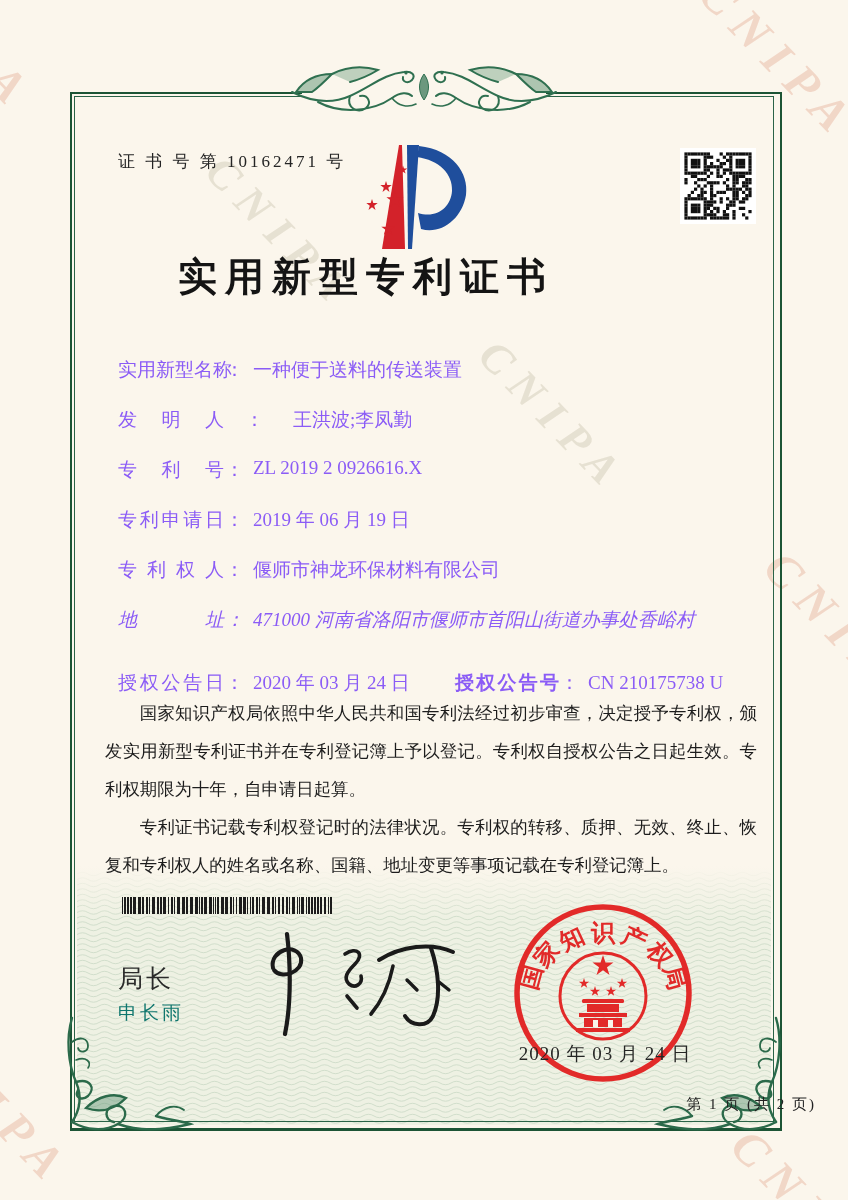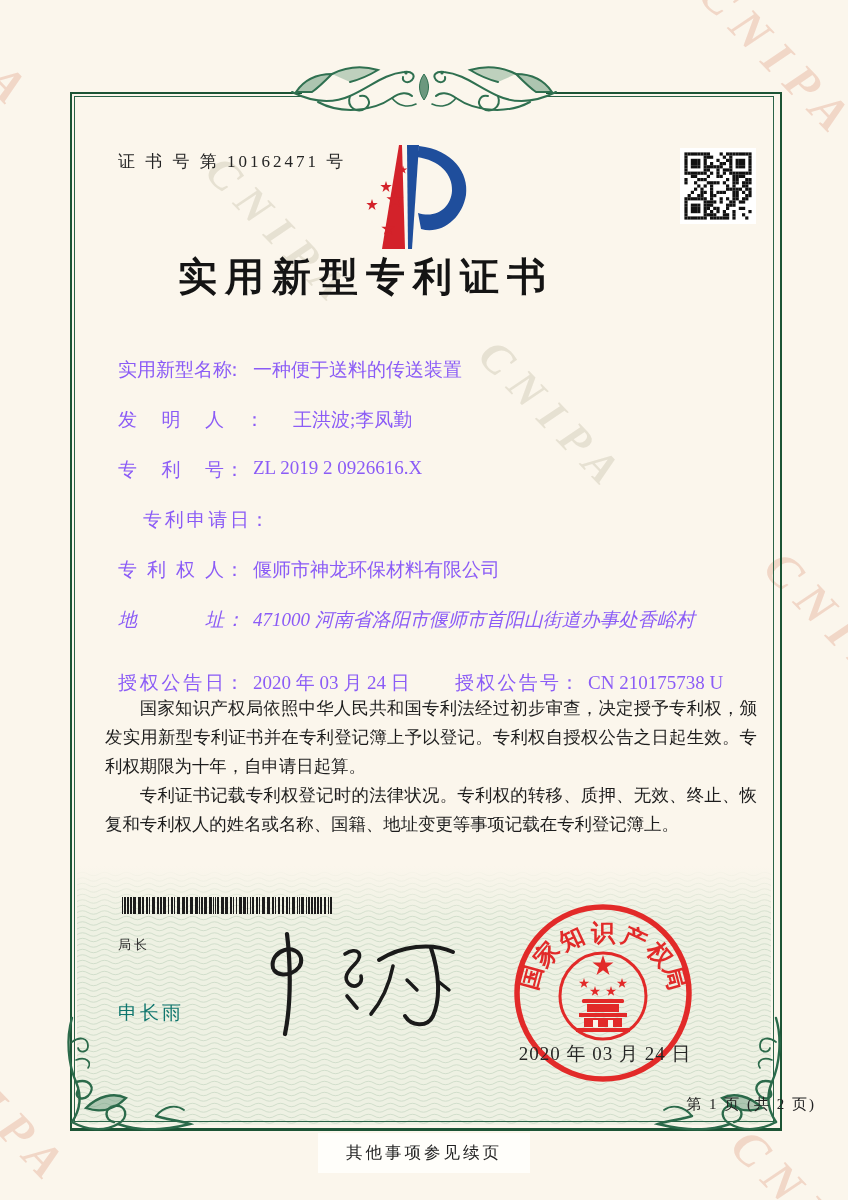--- a/index.html
+++ b/index.html
@@ -32,31 +32,31 @@
   .logo{position:absolute;left:355px;top:143px;}
   .qr{position:absolute;left:680px;top:148px;width:76px;height:76px;background:#fff;}
   .title{position:absolute;left:0;top:250px;width:732px;text-align:center;
          font-size:39px;font-weight:bold;letter-spacing:8px;color:#141414;}
   
   .frow{position:absolute;left:118px;display:flex;align-items:flex-start;
         font-size:19px;color:#8b5cf6;white-space:nowrap;}
   .frow .lbl{display:inline-block;width:106px;text-align:justify;text-align-last:justify;}
   .frow .val{margin-left:9px;}
   .frow .colon{margin-left:1px;}
-  .r1{top:357px;} .r2{top:407px;gap:20px;} .r3{top:457px;} .r4{top:507px;margin-left:25px;}
+  .r1{top:357px;} .r2{top:407px;gap:20px;} .r3{top:457px;} .r4{top:507px;}
   .r5{top:557px;} .r6{top:607px;font-style:italic;} .r7{top:657px;width:640px;margin-top:13px;}
   .grant-no{position:absolute;left:337px;top:0;display:flex;align-items:baseline;}
-  .grant-no .lbl{width:104px;}
+  .grant-no .lbl{width:104px;font-weight:bold;}
   
   .body-text{position:absolute;left:105px;top:694px;width:652px;font-size:17.4px;
-             line-height:29px;text-align:justify;color:#1d1d1d;}
+             line-height:38px;text-align:justify;color:#1d1d1d;}
   .body-text p{margin:0;text-indent:2em;}
   
   .barcode{position:absolute;left:120px;top:897px;}
-  .sig-title{position:absolute;left:118px;top:936px;font-size:13px;letter-spacing:3px;
+  .sig-title{position:absolute;left:118px;top:962px;font-size:25px;letter-spacing:3px;
              font-family:"Liberation Sans",sans-serif;color:#2a2a2a;}
   .sig-name{position:absolute;left:118px;top:1000px;font-size:19px;letter-spacing:3px;
              font-family:"Liberation Sans",sans-serif;color:#0f766e;}
   .signature{position:absolute;left:245px;top:928px;}
   .seal{position:absolute;left:508px;top:898px;}
   .page-info{position:absolute;left:0;top:1095px;width:816px;text-align:right;
              font-size:15px;letter-spacing:2px;color:#222;}
   .cont-note{position:absolute;left:424px;top:1133px;transform:translateX(-50%);
              background:#fffefa;padding:9px 28px;font-size:16.5px;letter-spacing:3px;color:#222;}
 </style>
@@ -445,20 +445,21 @@
     <span class="val">王洪波;李凤勤</span>
   </div>
   <div class="frow r3">
     <span class="lbl">专利号</span>
       <span class="colon">：</span>
     <span class="val">ZL 2019 2 0926616.X</span>
   </div>
   <div class="frow r4">
     <span class="lbl">专利申请日</span>
       <span class="colon">：</span>
+    <span class="val">2019 年 06 月 19 日</span>
   </div>
   <div class="frow r5">
     <span class="lbl">专利权人</span>
       <span class="colon">：</span>
     <span class="val">偃师市神龙环保材料有限公司</span>
   </div>
   <div class="frow r6">
     <span class="lbl">地址</span>
       <span class="colon">：</span>
     <span class="val">471000 河南省洛阳市偃师市首阳山街道办事处香峪村</span>
@@ -587,15 +588,14 @@
           <rect x="68" y="130" width="54" height="4"></rect>
         </g>
         <rect x="85" y="122" width="5" height="7" fill="#fbf6ec"></rect>
         <rect x="100" y="122" width="5" height="7" fill="#fbf6ec"></rect>
       </g>
       <text x="97" y="162" text-anchor="middle" font-size="19" fill="#151515" font-family="Liberation Serif, serif" letter-spacing="1">2020 年 03 月 24 日</text>
     </g>
   </svg>
 
   <div class="page-info">第 1 页 (共 2 页)</div>
-  <div class="cont-note">其他事项参见续页</div>
 
 </div>
 
 </body></html>

